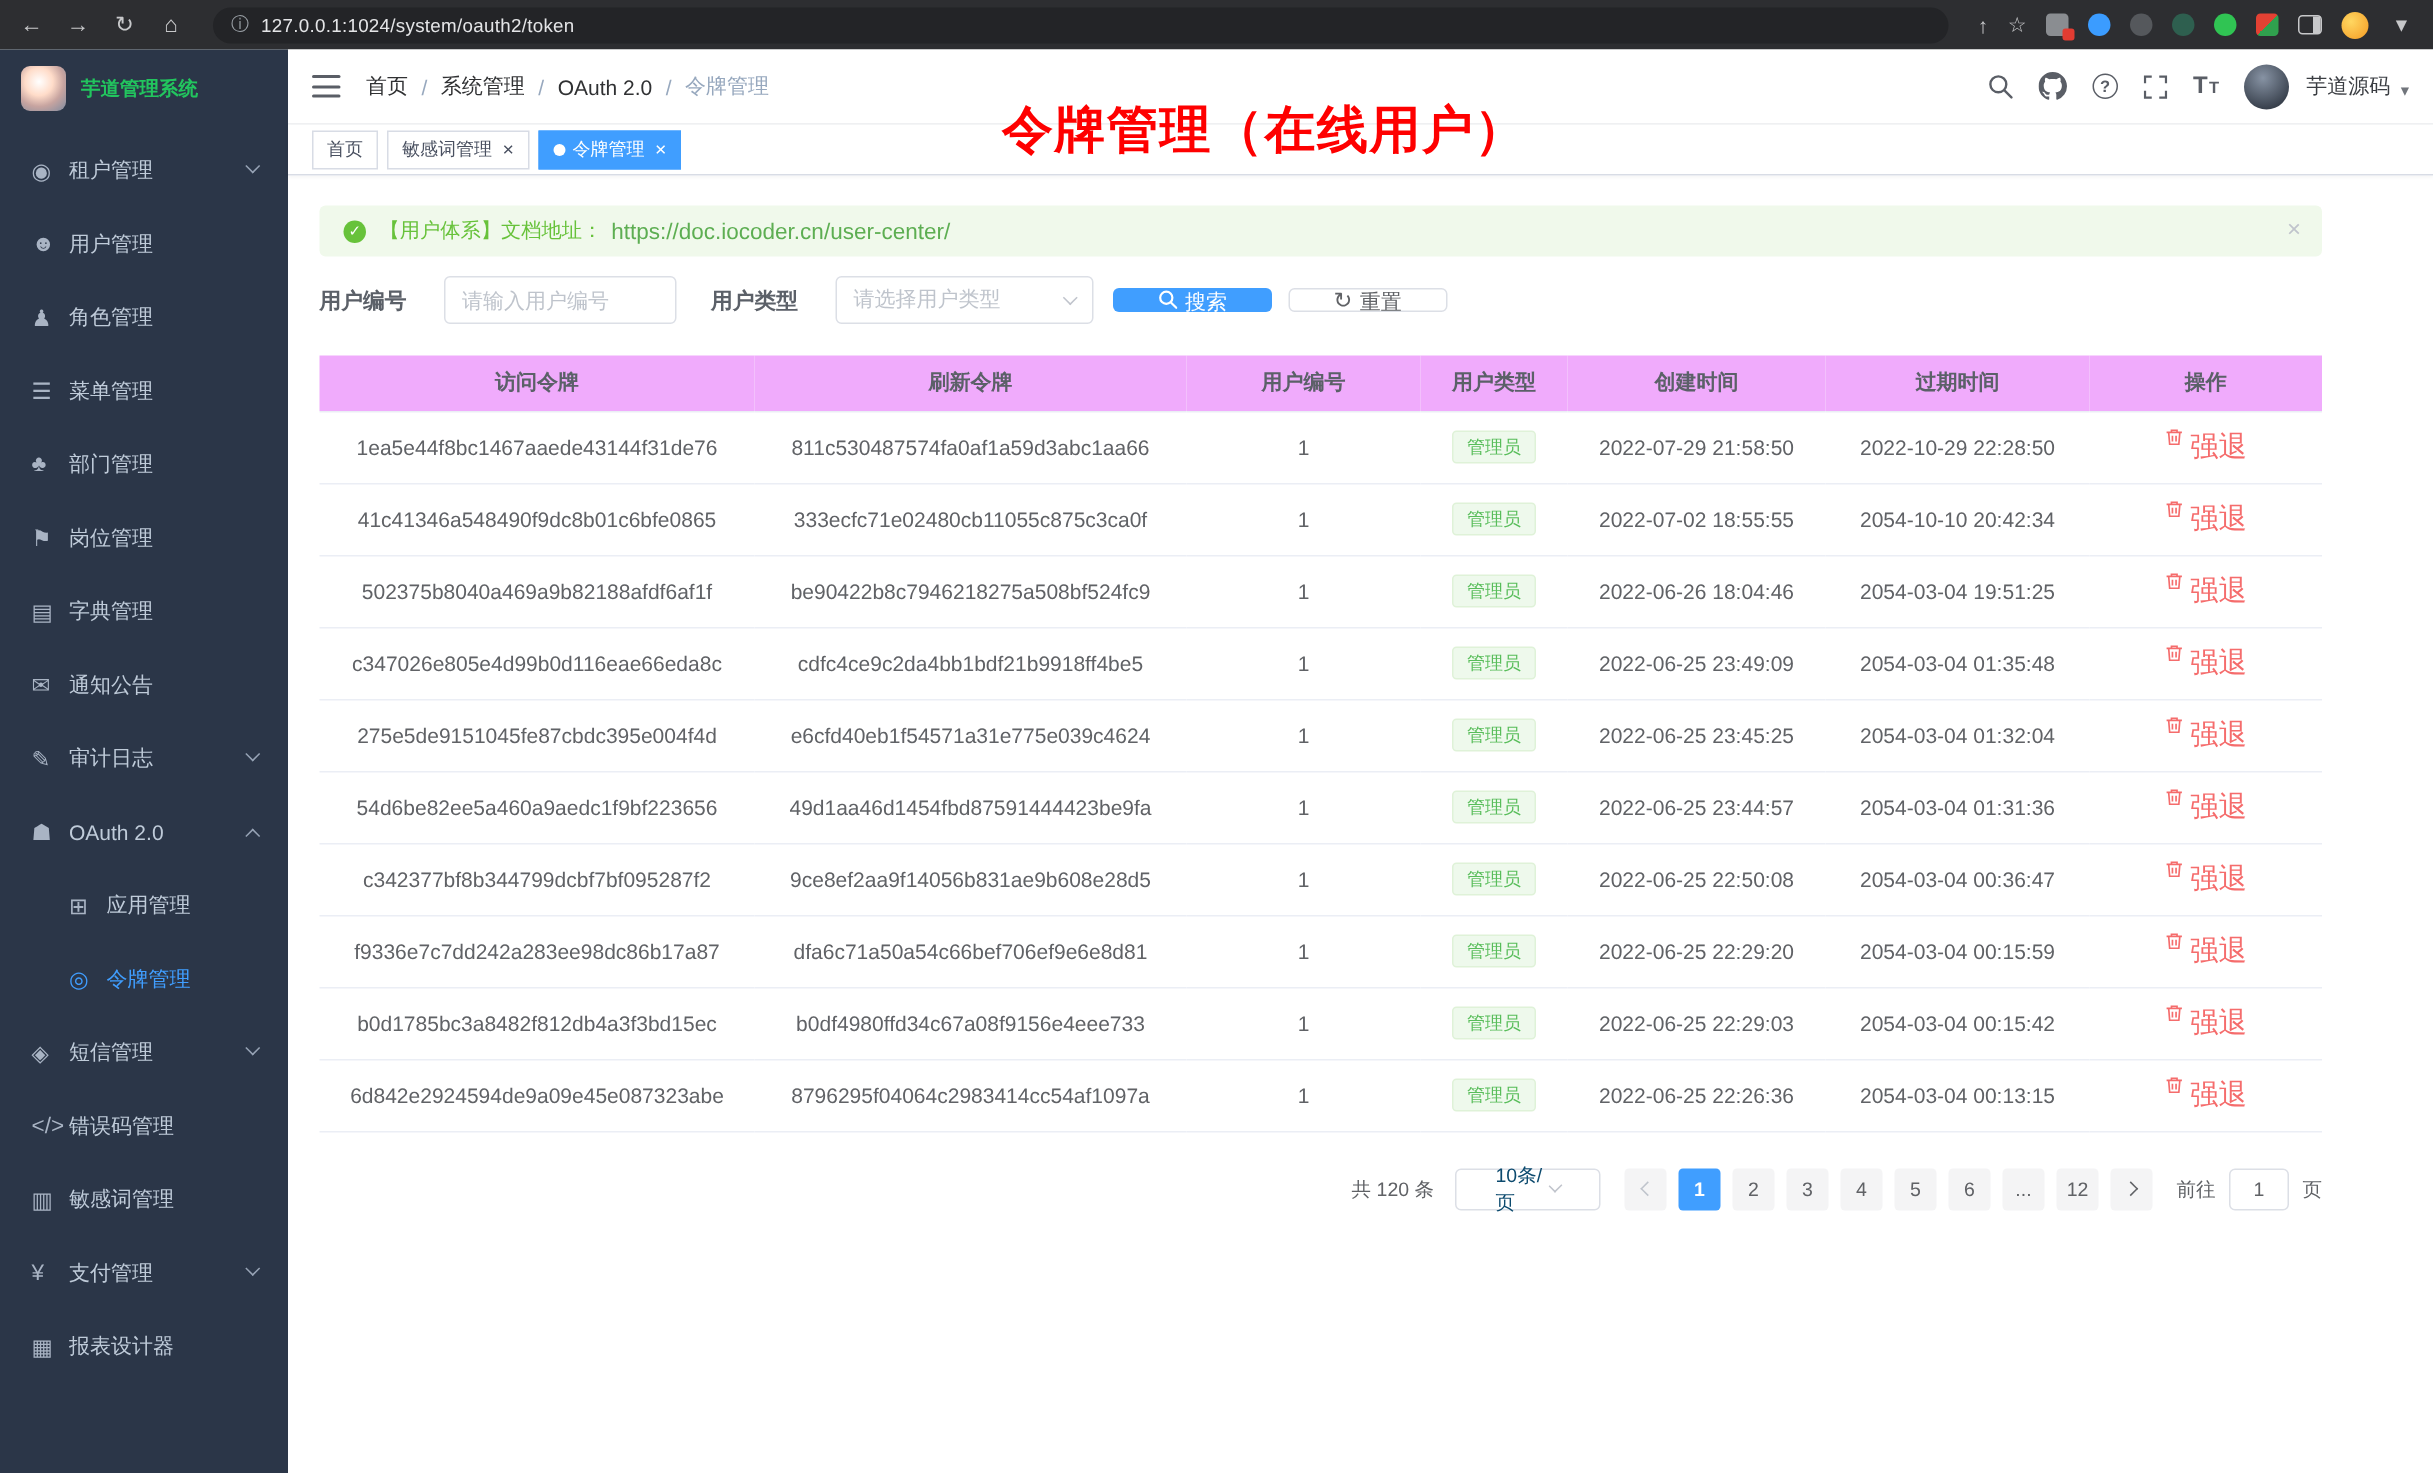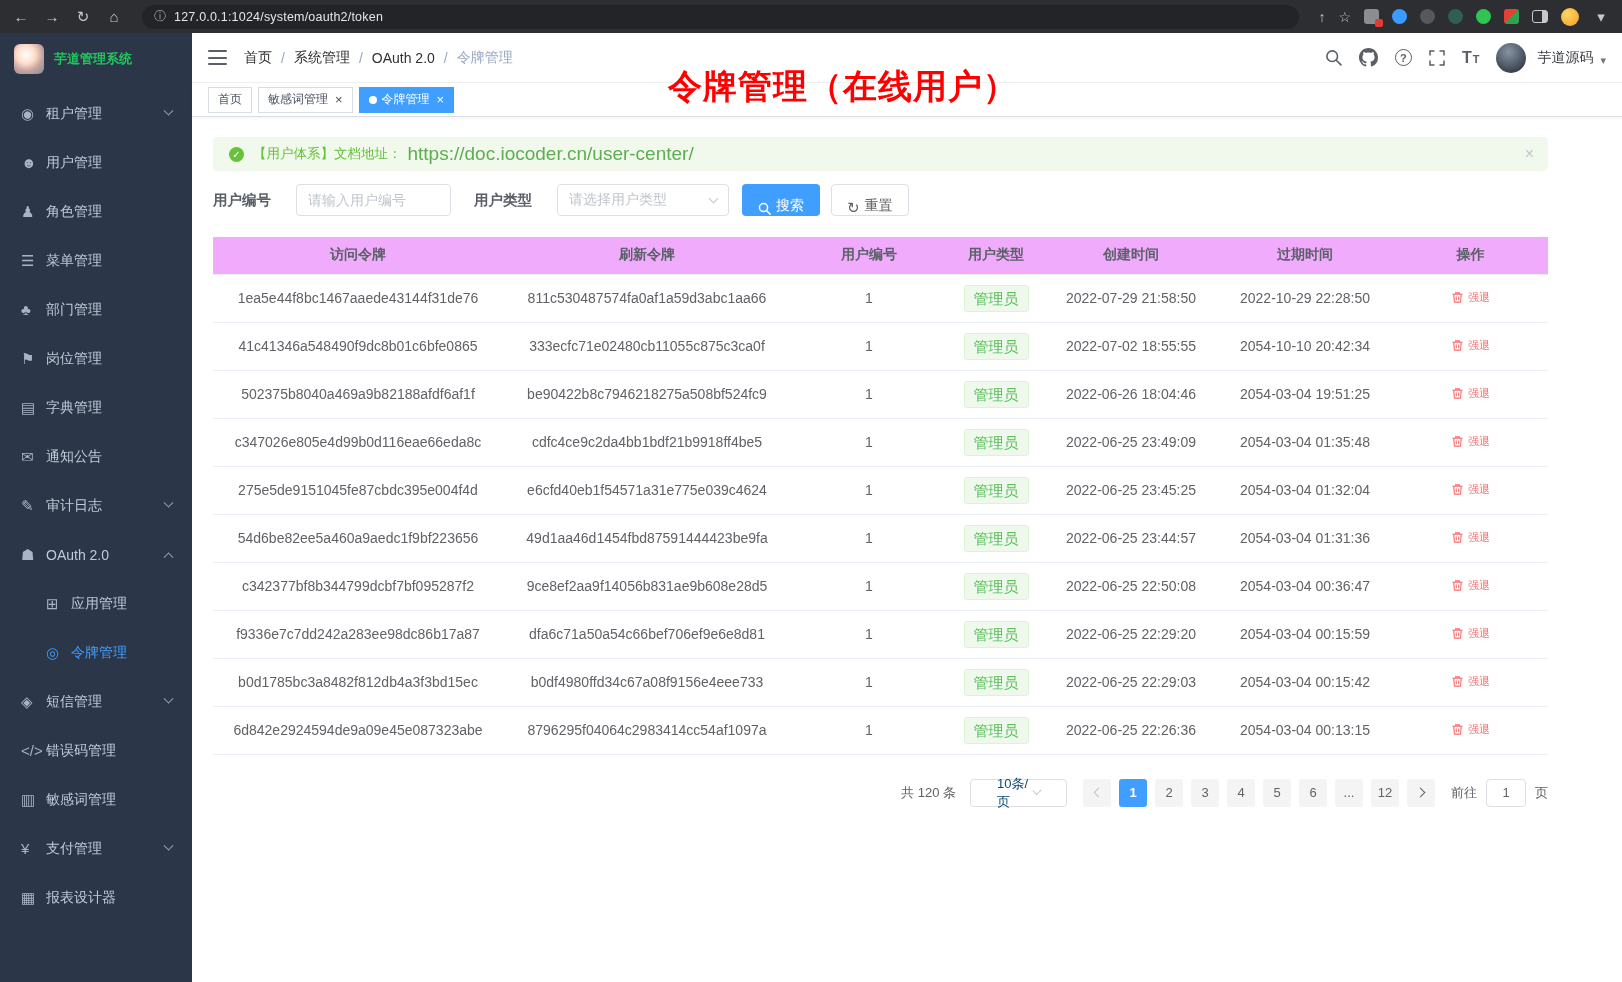--- a/index.html
+++ b/index.html
@@ -63,39 +63,39 @@
   .tab.active{background:#409eff;border-color:#409eff;color:#fff}
   .tdot{width:8px;height:8px;border-radius:50%;background:#fff;display:inline-block}
   .tclose{font-size:13px;margin-left:2px;line-height:1}
 
   
   .content{flex:1;padding:20px 74px 0 21px;position:relative;overflow:hidden}
 
   .alert{height:34px;background:#f0f9eb;border-radius:4px;display:flex;align-items:center;padding:0 16px;margin-bottom:13px;position:relative}
   .acheck{width:15px;height:15px;border-radius:50%;background:#67c23a;color:#fff;font-size:10px;display:flex;align-items:center;justify-content:center;margin-right:9px;flex-shrink:0}
   .atext{color:#67c23a;font-size:13.5px}
-  .alink{color:#5dae52;font-size:19px;margin-left:6px;cursor:pointer;text-decoration:none}
+  .alink{color:#5dae52;font-size:15px;margin-left:6px;cursor:pointer;text-decoration:none}
   .aclose{position:absolute;right:14px;color:#c0c4cc;font-size:16px;cursor:pointer;line-height:1}
 
   .filters{display:flex;align-items:center;margin-bottom:21px}
   .flabel{font-weight:700;color:#5b6068;margin-right:25px;font-size:14.5px;white-space:nowrap}
   .finput{width:155px;height:32px;border:1px solid #dcdfe6;border-radius:4px;padding:0 11px;font-size:14px;color:#606266;outline:none;margin-right:23px}
   .finput::placeholder{color:#bfc4cc}
   .fselect{width:172px;height:32px;border:1px solid #dcdfe6;border-radius:4px;display:flex;align-items:center;justify-content:space-between;padding:0 11px;color:#bfc4cc;font-size:14px;cursor:pointer;margin-right:12px}
   .chev-sm{width:7px;height:7px;border-right:1.3px solid #c0c4cc;border-bottom:1.3px solid #c0c4cc;transform:rotate(45deg);margin-top:-4px}
-  .btn{height:32px;border-radius:4px;display:inline-flex;align-items:flex-end;gap:5px;padding:0 15px;font-size:14px;cursor:pointer;border:1px solid transparent;background:none}
+  .btn{height:16px;border-radius:4px;display:inline-flex;align-items:flex-start;gap:5px;padding:0 29px;font-size:14px;cursor:pointer;border:1px solid transparent;background:none}
   .btn.primary{background:#409eff;color:#fff;margin-left:1px}
   .btn.plain{background:#fff;border-color:#dcdfe6;color:#606266;margin-left:11px}
   .reset-glyph{font-size:15px;line-height:1}
 
   .tokens{width:100%;border-collapse:collapse;table-layout:fixed}
   .tokens th{background:#f0abfc;height:37px;font-weight:700;color:#5b6068;font-size:14px;text-align:center;border-bottom:1px solid #ebeef5}
   .tokens td{height:48px;text-align:center;color:#606266;font-size:14px;border-bottom:1px solid #ebeef5;white-space:nowrap;overflow:hidden}
-  .tag{display:inline-block;background:#eef9ec;border:1px solid #dff2d8;color:#58bd5a;font-size:15px;padding:2px 9px;border-radius:3px;line-height:1.4}
-  .danger{color:#f56c6c;font-size:11px;display:inline-flex;align-items:center;gap:4px;cursor:pointer;text-decoration:none}
+  .tag{display:inline-block;background:#eef9ec;border:1px solid #dff2d8;color:#58bd5a;font-size:12px;padding:2px 9px;border-radius:3px;line-height:1.4}
+  .danger{color:#f56c6c;font-size:19px;display:inline-flex;align-items:flex-start;gap:4px;cursor:pointer;text-decoration:none}
 
   .pager{display:flex;align-items:center;justify-content:flex-end;margin-top:24px;color:#606266;font-size:13px}
   .ptotal{margin-right:14px}
   .psize{width:97px;height:28px;border:1px solid #dcdfe6;border-radius:4px;display:flex;align-items:center;justify-content:center;padding:0 26px;font-size:13px;color:#0c4a6e;cursor:pointer;margin-right:12px}
   .pnums{display:flex;align-items:center}
   .pbtn{min-width:28px;height:28px;background:#f4f4f5;border:none;border-radius:3px;margin:0 4px;font-size:13px;color:#606266;display:inline-flex;align-items:center;justify-content:center;cursor:pointer;font-weight:500;padding:0 4px}
   .pbtn.active{background:#409eff;color:#fff;font-weight:600}
   .ar{display:inline-block;width:7px;height:7px;border-style:solid;border-color:#606266}
   .ar.l{border-width:0 0 1.5px 1.5px;transform:rotate(45deg);margin-left:2px}
   .ar.r{border-width:1.5px 1.5px 0 0;transform:rotate(45deg);margin-right:2px}

